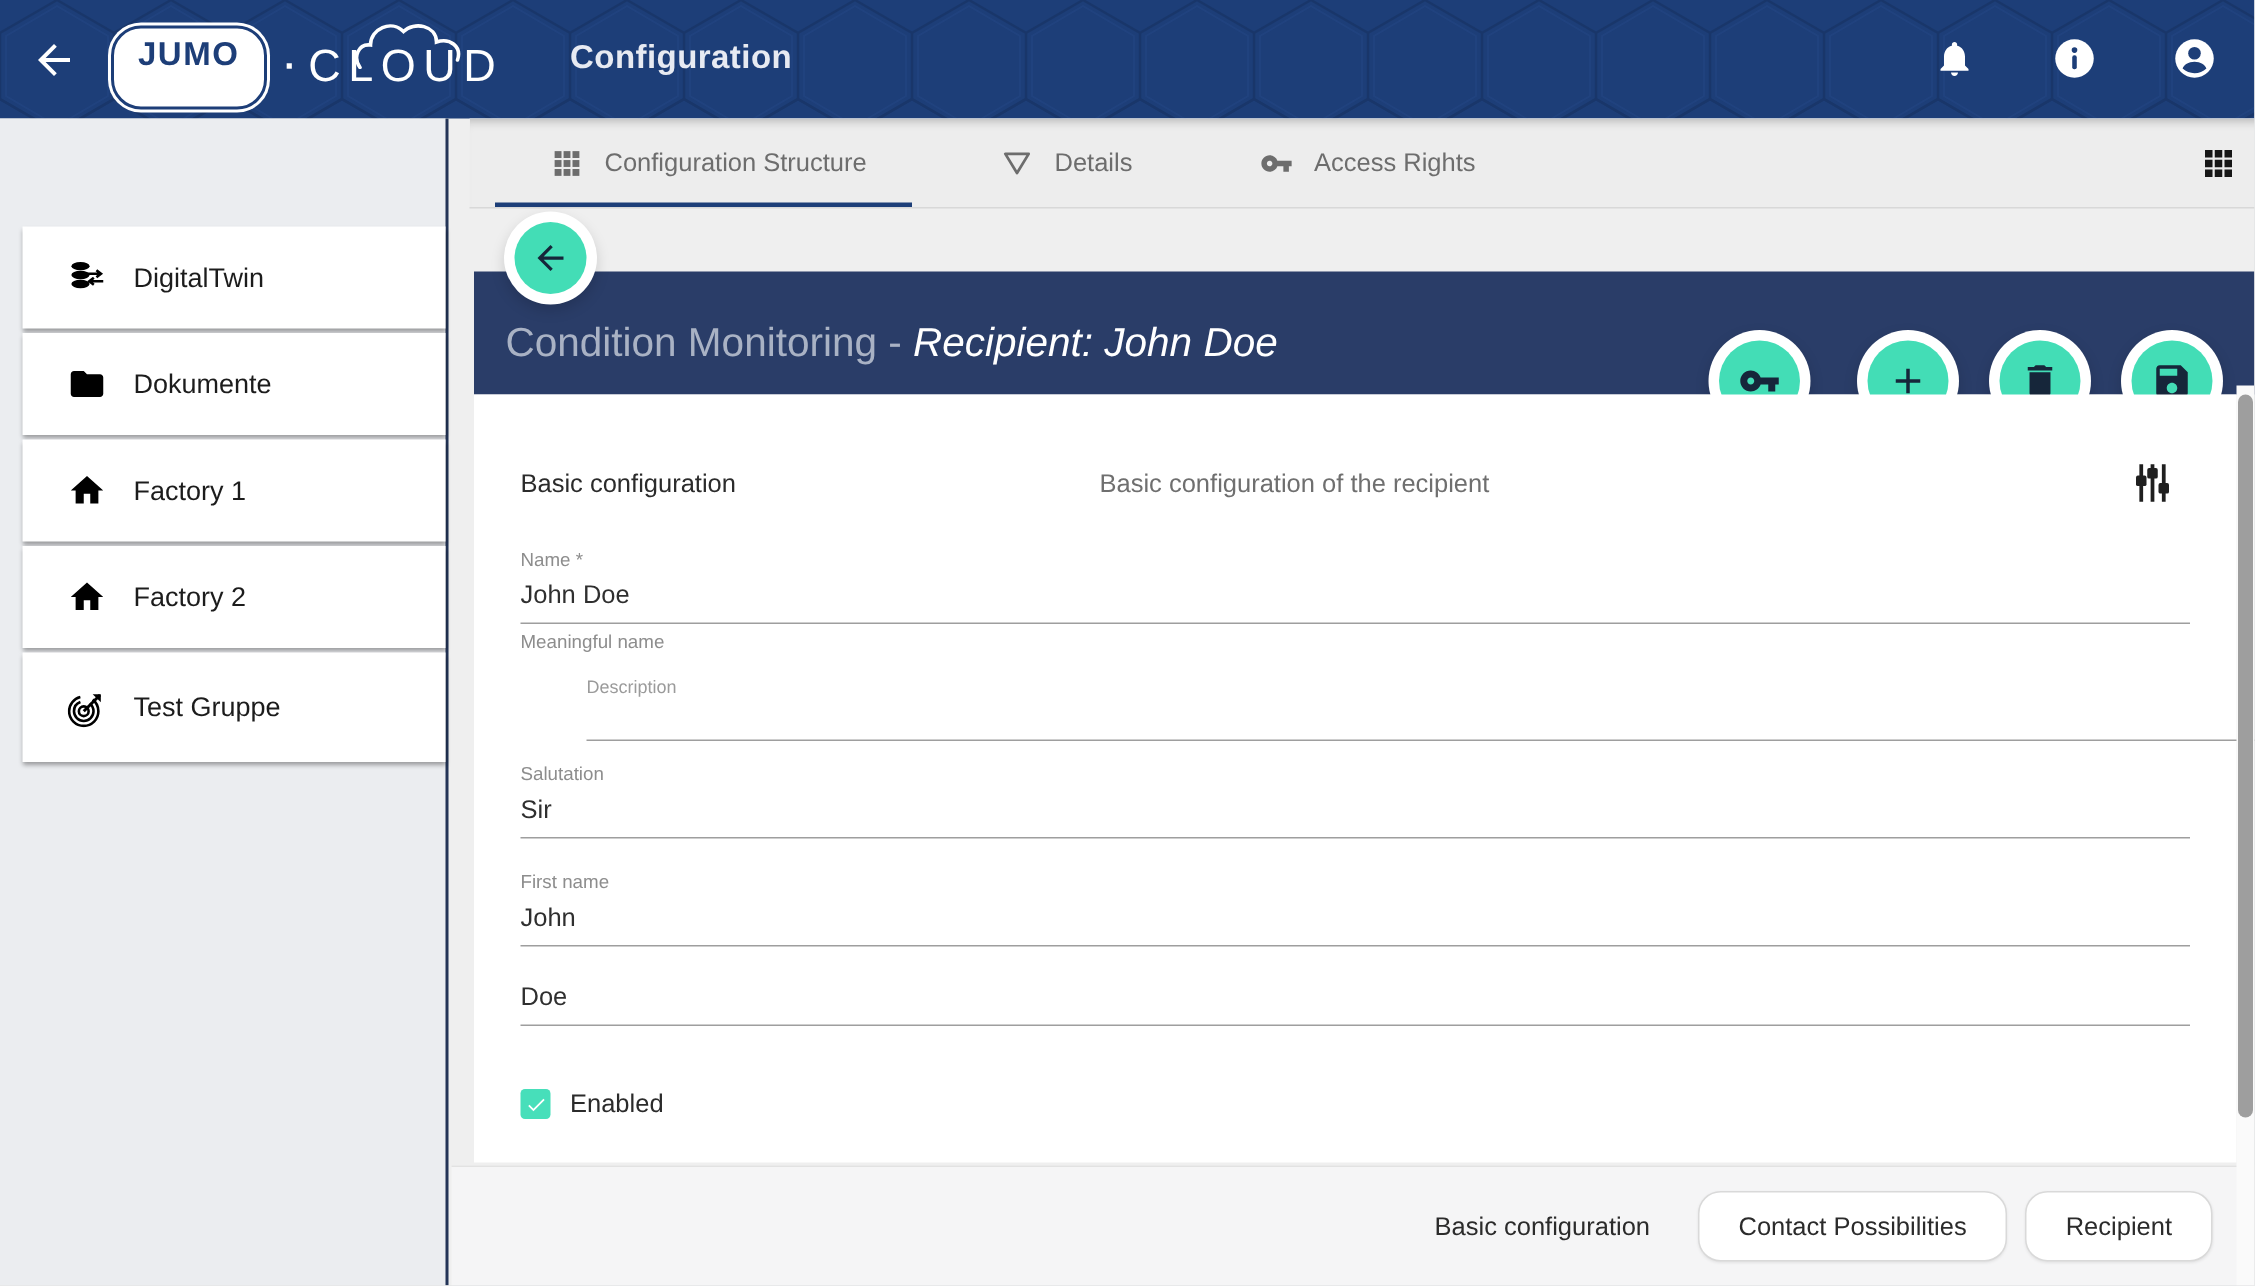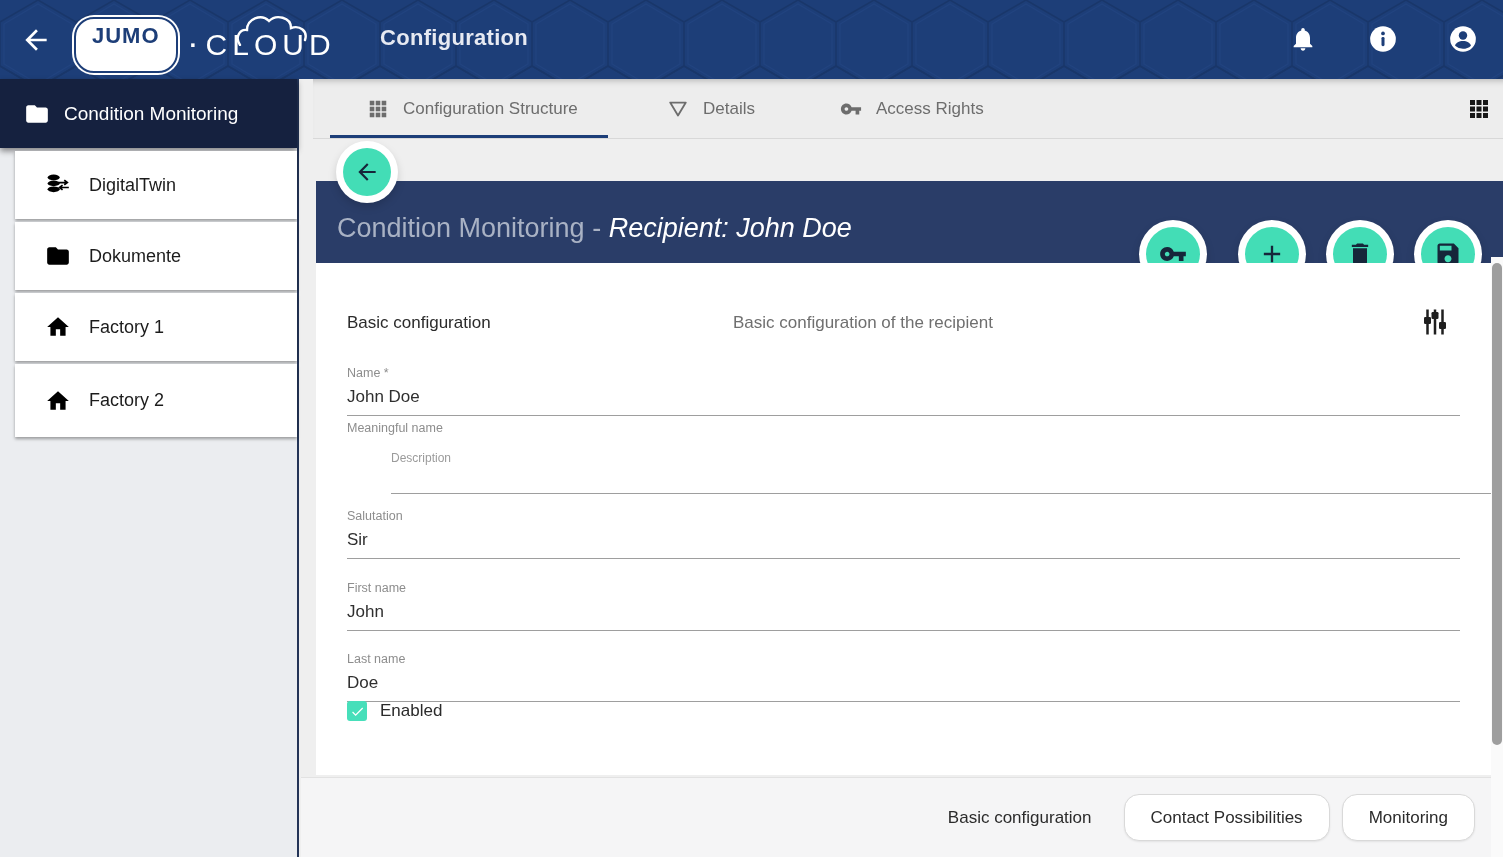--- a/index.html
+++ b/index.html
@@ -116,21 +116,21 @@
   .f-last        { top:389px; }
   .field-label { display:block; font-size:12.5px; color:#8d8d8d; margin-bottom:4px; }
   .field-input {
     display:block; width:100%; border:none; border-bottom:1px solid #9e9e9e;
     font-family:"Liberation Sans", sans-serif; font-size:17px; color:#2f2f2f;
     padding:3px 0 8px 0; background:transparent; outline:none;
   }
   .f-meaningful .field-input { font-size:12px; padding-top:12px; padding-bottom:28px;margin-left:44px; }
   .field-input::placeholder { color:#9b9b9b; opacity:1; }
 
-  .check-row { position:absolute; left:31px; top:438px; display:flex; align-items:center; gap:13px; cursor:pointer; }
+  .check-row { position:absolute; left:31px; top:463px; display:flex; align-items:center; gap:13px; cursor:pointer; }
   .checkbox {
     width:20px; height:20px; border-radius:3px; background:#47dfba;
     display:flex; align-items:center; justify-content:center; color:#fff;
   }
   .checkbox svg { width:15px; height:15px; }
   .check-label { font-size:17px; color:#2b2b2b; }
 
   
   .footer {
     position:absolute; left:301px; top:777px; width:1202px; height:80px;
@@ -206,26 +206,20 @@
         <svg viewBox="0 0 24 24">
           <circle cx="12" cy="12" r="11" fill="#ffffff"></circle>
           <circle cx="12" cy="9" r="3.6" fill="#1d3e78"></circle>
           <path d="M12 13.8c-3.4 0-6.2 1.7-6.8 3.9A10.9 10.9 0 0 0 12 20.4c2.6 0 5-.9 6.8-2.7-.6-2.2-3.4-3.9-6.8-3.9z" fill="#1d3e78"></path>
         </svg>
       </button>
     </div>
   </header>
 
   <aside class="sidebar">
-    <div class="sidebar-header">
-      <svg class="side-icon" viewBox="0 0 24 24" fill="#ffffff">
-        <path d="M10 4H4c-1.1 0-2 .9-2 2v12c0 1.1.9 2 2 2h16c1.1 0 2-.9 2-2V8c0-1.1-.9-2-2-2h-8l-2-2z"></path>
-      </svg>
-      <span>Condition Monitoring</span>
-    </div>
 
     <div class="sidebar-items">
       <div class="side-item">
         <svg class="side-icon" viewBox="0 0 24 24">
           <ellipse cx="8" cy="5" rx="5.6" ry="2.6" fill="currentColor"></ellipse>
           <ellipse cx="8" cy="10.5" rx="5.6" ry="2.6" fill="currentColor"></ellipse>
           <ellipse cx="8" cy="16" rx="5.6" ry="2.6" fill="currentColor"></ellipse>
           <path d="M12 9.7h8.2M17.8 7.5l2.8 2.2-2.8 2.2" fill="none" stroke="currentColor" stroke-width="1.6"></path>
           <path d="M22 14.3h-8.2M16.2 12.1l-2.8 2.2 2.8 2.2" fill="none" stroke="currentColor" stroke-width="1.6"></path>
         </svg>
@@ -246,20 +240,30 @@
         <span>Factory 1</span>
       </div>
 
       <div class="side-item">
         <svg class="side-icon" viewBox="0 0 24 24" fill="currentColor">
           <path d="M10 20v-6h4v6h5v-8h3L12 3 2 12h3v8z"></path>
         </svg>
         <span>Factory 2</span>
       </div>
 
+      <div class="side-item">
+        <svg class="side-icon" viewBox="0 0 24 24">
+          <circle cx="10" cy="14" r="3" fill="none" stroke="currentColor" stroke-width="1.6"></circle>
+          <circle cx="10" cy="14" r="6" fill="none" stroke="currentColor" stroke-width="1.6" stroke-dasharray="26 6"></circle>
+          <circle cx="10" cy="14" r="9" fill="none" stroke="currentColor" stroke-width="1.6" stroke-dasharray="40 8"></circle>
+          <path d="M10 14 L20 4" stroke="currentColor" stroke-width="1.8"></path>
+          <path d="M15.5 3.5h5v5z" fill="currentColor"></path>
+        </svg>
+        <span>Test Gruppe</span>
+      </div>
     </div>
   </aside>
 
   <nav class="tabbar">
     <button class="tab tab-structure">
       <svg class="tab-icon" viewBox="0 0 24 24" fill="currentColor">
         <rect x="3" y="3" width="5" height="5"></rect>
           <rect x="9.5" y="3" width="5" height="5"></rect>
           <rect x="16" y="3" width="5" height="5"></rect>
         <rect x="3" y="9.5" width="5" height="5"></rect>
@@ -366,37 +370,36 @@
       <span class="field-label">Salutation</span>
       <input class="field-input" type="text" value="Sir" style="">
     </div>
 
     <div class="field f-first">
       <span class="field-label">First name</span>
       <input class="field-input" type="text" value="John" style="">
     </div>
 
     <div class="field f-last">
-      <span class="field-label">Last name</span>
       <input class="field-input" type="text" value="Doe" style="">
     </div>
 
     <div class="check-row">
       <span class="checkbox">
         <svg viewBox="0 0 24 24" fill="currentColor">
           <path d="M9 16.2 4.8 12l-1.4 1.4L9 19 21 7l-1.4-1.4z"></path>
         </svg>
       </span>
       <span class="check-label">Enabled</span>
     </div>
   </section>
 
   <footer class="footer">
     <span class="footer-current">Basic configuration</span>
     <button class="footer-btn">Contact Possibilities</button>
-    <button class="footer-btn">Monitoring</button>
+    <button class="footer-btn">Recipient</button>
   </footer>
 
   <div class="scrollbar">
     <div class="scroll-thumb"></div>
   </div>
 
 </div>
 
 </body></html>

